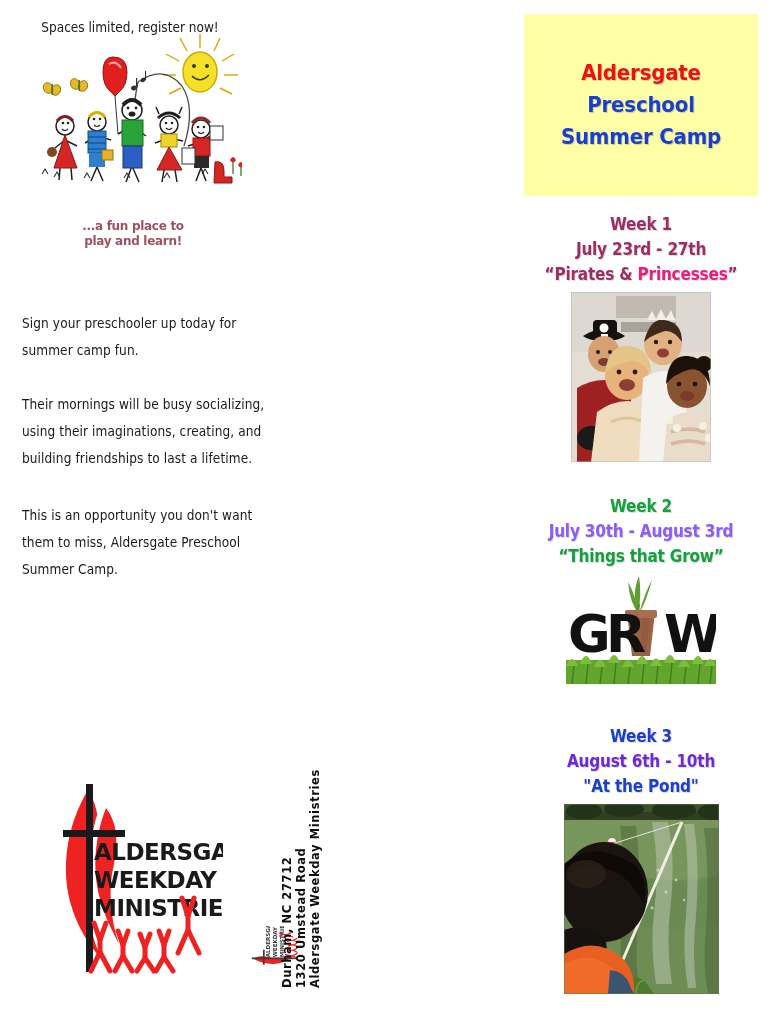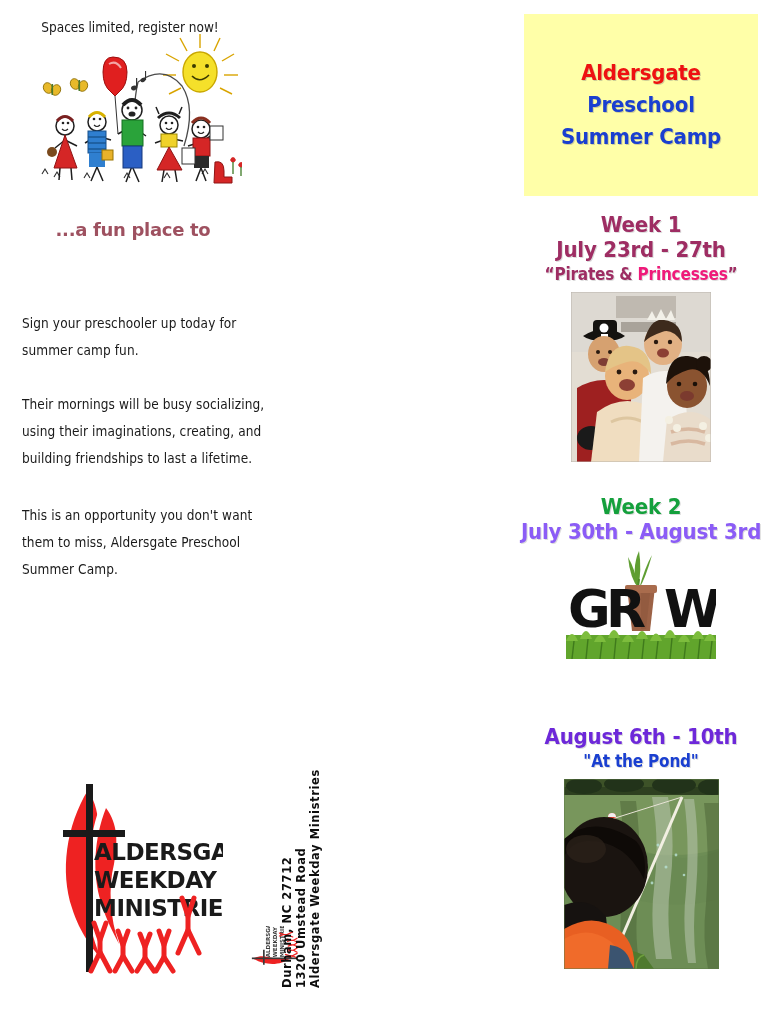--- a/index.html
+++ b/index.html
@@ -26,21 +26,21 @@
   #clipart-block {
     position: absolute;
     left: 24px; top: 22px;
     width: 218px; height: 250px;
   }
   #clipart-svg { display:block; width:218px; height:195px; }
   #clipart-tagline {
     margin-top: 2px;
     text-align: center;
     font-family: "DejaVu Sans", sans-serif;
-    font-size: 18px;
+    font-size: 12px;
     font-weight: 600;
     line-height: 1.25;
     color: #9e5160;
     letter-spacing: -0.3px;
   }
   #clipart-tagline .l2 { display:block; }
 
   
   .body-copy {
     position: absolute;
@@ -140,21 +140,21 @@
     width: 258px;
     text-align: center;
   }
   #week-0 { top: 212px; }
   #week-1 { top: 494px; }
   #week-2 { top: 724px; }
 
   .week-heading {
     font-family: "DejaVu Sans Condensed", "DejaVu Sans", sans-serif;
     font-weight: bold;
-    font-size: 22px;
+    font-size: 17px;
     line-height: 25px;
     letter-spacing: -0.2px;
     text-shadow: 1px 1px 0 rgba(140,140,140,0.30);
   }
   .week-theme {
     font-family: "DejaVu Sans Condensed", "DejaVu Sans", sans-serif;
     font-weight: bold;
     font-size: 17px;
     line-height: 25px;
     letter-spacing: -0.2px;
@@ -306,20 +306,21 @@
       <path d="M191 140 q9 -2 9 9 l0 6 l8 0 l0 6 l-18 0 Z" fill="#d52626" stroke="#8e1414" stroke-width="1"></path>
       <g>
         <path d="M206 138 q3 -6 6 0 q-3 5 -6 0" fill="#d52626"></path>
         <line x1="209" y1="140" x2="209" y2="152" stroke="#3d7a25" stroke-width="1.3"></line>
         <path d="M214 143 q3 -6 6 0 q-3 5 -6 0" fill="#d52626"></path>
         <line x1="217" y1="145" x2="217" y2="154" stroke="#3d7a25" stroke-width="1.3"></line>
       </g>
     </svg>
     <div id="clipart-tagline" style="color: rgb(158, 81, 96);">
       <span>...a fun place to</span>
+      <span class="l2">play and learn!</span>
     </div>
   </div>
 
   <p class="body-copy" id="para-2">Their mornings will be busy socializing, using their imaginations, creating, and building friendships to last a lifetime.</p>
   <p class="body-copy" id="para-1">Sign your preschooler up today for summer camp fun.</p>
   <p class="body-copy" id="para-3">This is an opportunity you don't want them to miss, Aldersgate Preschool Summer Camp.</p>
   <p id="para-4">Spaces limited, register now!</p>
 
   <div id="logo-block">
     <svg id="logo-svg" viewBox="0 0 165 215">
@@ -455,20 +456,21 @@
           <circle cx="132" cy="134" r="4"></circle>
           <circle cx="138" cy="146" r="4"></circle>
         </g>
       <rect x="0" y="0" width="140" height="170" fill="none" stroke="#b9b3ab" stroke-width="1"></rect>
     </svg>
   </div>
 
   <div class="week-section" id="week-1">
     <div class="week-heading" id="w1-label" style="color: rgb(20, 160, 60);">Week 2</div>
     <div class="week-heading" id="w1-dates" style="color: #8b5cf6;">July 30th - August 3rd</div>
+    <div class="week-theme" id="w1-theme" style="color: rgb(20, 160, 60);">“Things that Grow”</div>
 
     <svg class="week-photo" id="photo-1" viewBox="0 0 150 110">
       <rect width="150" height="110" fill="#ffffff"></rect>
 
       <g fill="#5f9e32">
         <path d="M73 2 q-8 18 -1 38 q4 -20 1 -38 Z"></path>
         <path d="M62 8 q2 22 11 32 q-4 -20 -11 -32 Z"></path>
         <path d="M86 6 q-6 22 -13 34 q6 -22 13 -34 Z"></path>
       </g>
       <path d="M73 30 q-2 14 0 22" stroke="#4d8a28" stroke-width="2" fill="none"></path>
@@ -507,20 +509,21 @@
           <path d="M90 110 L92 92"></path>
           <path d="M104 110 L106 89"></path>
         <path d="M118 110 L120 93"></path>
           <path d="M132 110 L134 90"></path>
           <path d="M144 110 L146 92"></path>
       </g>
     </svg>
   </div>
 
   <div class="week-section" id="week-2">
+    <div class="week-heading" id="w2-label" style="color: rgb(26, 63, 208);">Week 3</div>
     <div class="week-heading" id="w2-dates" style="color: #6d28d9;">August 6th - 10th</div>
     <div class="week-theme" id="w2-theme" style="color: rgb(26, 63, 208);">"At the Pond"</div>
 
     <svg class="week-photo" id="photo-2" viewBox="0 0 155 190">
       <rect width="155" height="190" fill="#6e8c52"></rect>
 
       <rect x="0" y="0" width="155" height="14" fill="#3d5228"></rect>
       <rect x="0" y="8" width="155" height="10" fill="#2e4020"></rect>
       <g fill="#22331a">
           <ellipse cx="20" cy="7" rx="18" ry="8"></ellipse>

